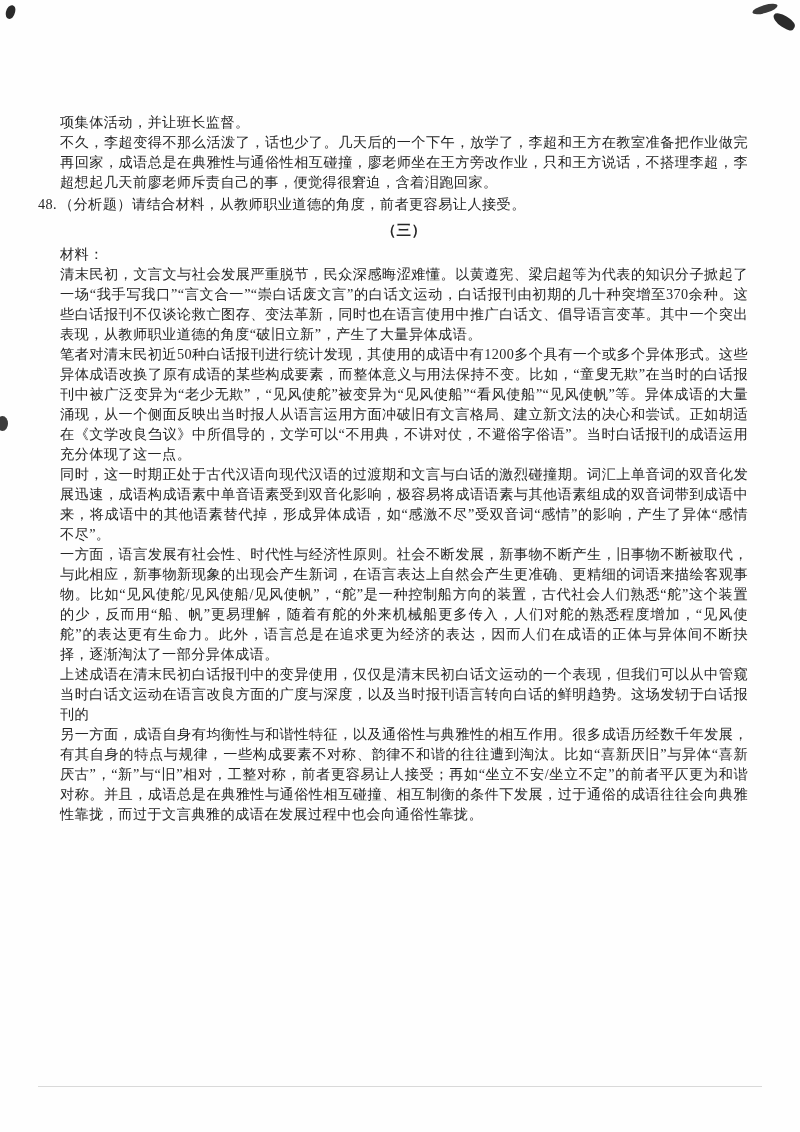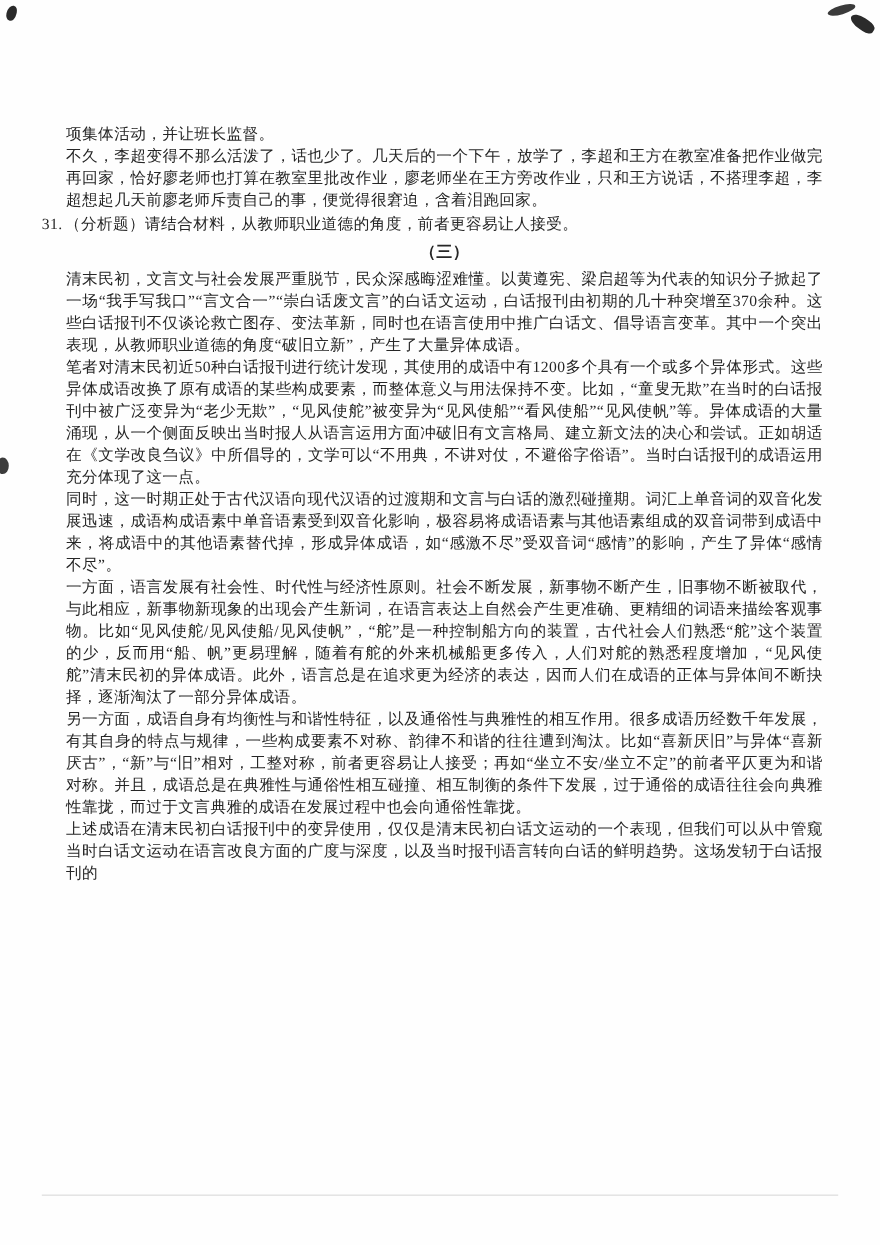--- a/index.html
+++ b/index.html
@@ -88,35 +88,36 @@
   <div class="artifact a-tl"></div>
   <div class="artifact a-tr1"></div>
   <div class="artifact a-tr2"></div>
   <div class="artifact a-le"></div>
   <div class="bottom-rule"></div>
 
   <div class="content">
 
     <p class="body-text">项集体活动，并让班长监督。</p>
 
-    <p class="body-text">不久，李超变得不那么活泼了，话也少了。几天后的一个下午，放学了，李超和王方在教室准备把作业做完再回家，恰好廖老师也打算在教室里批改作业，廖老师坐在王方旁改作业，只和王方说话，不搭理李超，李超想起几天前廖老师斥责自己的事，便觉得很窘迫，含着泪跑回家。</p>
+    <p class="body-text">不久，李超变得不那么活泼了，话也少了。几天后的一个下午，放学了，李超和王方在教室准备把作业做完再回家，成语总是在典雅性与通俗性相互碰撞，廖老师坐在王方旁改作业，只和王方说话，不搭理李超，李超想起几天前廖老师斥责自己的事，便觉得很窘迫，含着泪跑回家。</p>
 
-    <p class="body-text question"><span class="q-number">31.</span><span>（分析题）</span><span>请结合材料，从教师职业道德的角度，前者更容易让人接受。</span></p>
+    <p class="body-text question"><span class="q-number">48.</span><span>（分析题）</span><span>请结合材料，从教师职业道德的角度，前者更容易让人接受。</span></p>
 
     <p class="section-title">（三）</p>
 
+    <p class="body-text">材料：</p>
 
     <p class="body-text">清末民初，文言文与社会发展严重脱节，民众深感晦涩难懂。以黄遵宪、梁启超等为代表的知识分子掀起了一场“我手写我口”“言文合一”“崇白话废文言”的白话文运动，白话报刊由初期的几十种突增至370余种。这些白话报刊不仅谈论救亡图存、变法革新，同时也在语言使用中推广白话文、倡导语言变革。其中一个突出表现，从教师职业道德的角度“破旧立新”，产生了大量异体成语。</p>
 
     <p class="body-text">笔者对清末民初近50种白话报刊进行统计发现，其使用的成语中有1200多个具有一个或多个异体形式。这些异体成语改换了原有成语的某些构成要素，而整体意义与用法保持不变。比如，“童叟无欺”在当时的白话报刊中被广泛变异为“老少无欺”，“见风使舵”被变异为“见风使船”“看风使船”“见风使帆”等。异体成语的大量涌现，从一个侧面反映出当时报人从语言运用方面冲破旧有文言格局、建立新文法的决心和尝试。正如胡适在《文学改良刍议》中所倡导的，文学可以“不用典，不讲对仗，不避俗字俗语”。当时白话报刊的成语运用充分体现了这一点。</p>
 
 
     <p class="body-text">同时，这一时期正处于古代汉语向现代汉语的过渡期和文言与白话的激烈碰撞期。词汇上单音词的双音化发展迅速，成语构成语素中单音语素受到双音化影响，极容易将成语语素与其他语素组成的双音词带到成语中来，将成语中的其他语素替代掉，形成异体成语，如“感激不尽”受双音词“感情”的影响，产生了异体“感情不尽”。</p>
 
 
-    <p class="body-text">一方面，语言发展有社会性、时代性与经济性原则。社会不断发展，新事物不断产生，旧事物不断被取代，与此相应，新事物新现象的出现会产生新词，在语言表达上自然会产生更准确、更精细的词语来描绘客观事物。比如“见风使舵/见风使船/见风使帆”，“舵”是一种控制船方向的装置，古代社会人们熟悉“舵”这个装置的少，反而用“船、帆”更易理解，随着有舵的外来机械船更多传入，人们对舵的熟悉程度增加，“见风使舵”清末民初的异体成语。此外，语言总是在追求更为经济的表达，因而人们在成语的正体与异体间不断抉择，逐渐淘汰了一部分异体成语。</p>
+    <p class="body-text">一方面，语言发展有社会性、时代性与经济性原则。社会不断发展，新事物不断产生，旧事物不断被取代，与此相应，新事物新现象的出现会产生新词，在语言表达上自然会产生更准确、更精细的词语来描绘客观事物。比如“见风使舵/见风使船/见风使帆”，“舵”是一种控制船方向的装置，古代社会人们熟悉“舵”这个装置的少，反而用“船、帆”更易理解，随着有舵的外来机械船更多传入，人们对舵的熟悉程度增加，“见风使舵”的表达更有生命力。此外，语言总是在追求更为经济的表达，因而人们在成语的正体与异体间不断抉择，逐渐淘汰了一部分异体成语。</p>
+
+    <p class="body-text">上述成语在清末民初白话报刊中的变异使用，仅仅是清末民初白话文运动的一个表现，但我们可以从中管窥当时白话文运动在语言改良方面的广度与深度，以及当时报刊语言转向白话的鲜明趋势。这场发轫于白话报刊的</p>
 
     <p class="body-text">另一方面，成语自身有均衡性与和谐性特征，以及通俗性与典雅性的相互作用。很多成语历经数千年发展，有其自身的特点与规律，一些构成要素不对称、韵律不和谐的往往遭到淘汰。比如“喜新厌旧”与异体“喜新厌古”，“新”与“旧”相对，工整对称，前者更容易让人接受；再如“坐立不安/坐立不定”的前者平仄更为和谐对称。并且，成语总是在典雅性与通俗性相互碰撞、相互制衡的条件下发展，过于通俗的成语往往会向典雅性靠拢，而过于文言典雅的成语在发展过程中也会向通俗性靠拢。</p>
-
-    <p class="body-text">上述成语在清末民初白话报刊中的变异使用，仅仅是清末民初白话文运动的一个表现，但我们可以从中管窥当时白话文运动在语言改良方面的广度与深度，以及当时报刊语言转向白话的鲜明趋势。这场发轫于白话报刊的</p>
 
   </div>
 </div>
 
 </body></html>

